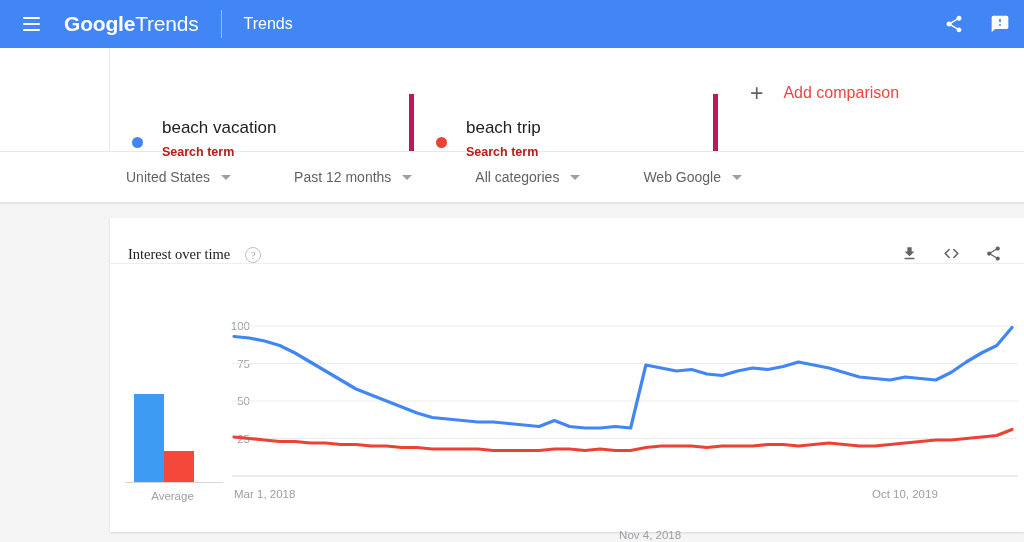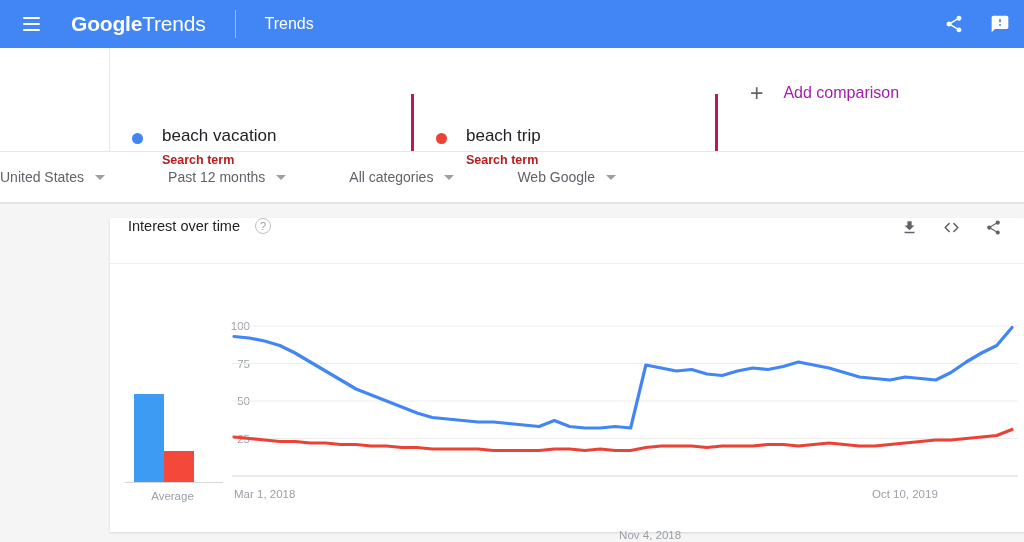--- a/index.html
+++ b/index.html
@@ -10,21 +10,20 @@
     overflow: hidden;
   }
 
   
   .appbar {
     height: 48px; width: 1024px;
     background: #4285f4;
     display: flex; align-items: center;
     padding: 0 16px;
     position: relative;
-    gap: 7px;
   }
   .menu-btn {
     width: 30px; height: 30px;
     display: flex; flex-direction: column; justify-content: center;
     align-items: center; gap: 4px;
     cursor: pointer; margin-right: 18px;
   }
   .menu-btn span { display: block; width: 17px; height: 2px; background: #fff; border-radius: 1px; }
   .brand { font-size: 21px; color: #fff; letter-spacing: -0.2px; white-space: nowrap; }
   .brand .g-word { font-weight: bold; }
@@ -41,40 +40,41 @@
   .appbar-right .icon-btn { cursor: pointer; line-height: 0; }
 
   
   .compare-row {
     height: 104px; width: 1024px; background: #fff;
     display: flex; align-items: stretch;
     border-bottom: 1px solid #e8e8e8;
   }
   .compare-spacer { width: 110px; border-right: 1px solid #e8e8e8; }
   .term-card {
-    width: 304px; border-right: 3px solid #be185d;
-    display: flex; align-items: flex-start;
+    width: 304px; border-right: 5px solid #be185d;
+    display: flex; align-items: center;
     padding: 32px 0 0 22px;
     cursor: pointer;
     margin-top: 46px;
   }
   .dot { width: 11px; height: 11px; border-radius: 50%; margin-top: 7px; margin-right: 19px; flex: none; }
   .term-text .term-name { font-size: 17px; color: #202124; line-height: 20px; }
   .term-text .term-type { font-size: 12.5px; color: #b91c1c; margin-top: 7px; font-weight: bold; }
   .add-card {
     flex: 1; display: flex; align-items: flex-start;
     padding: 36px 0 0 32px; cursor: pointer;
   }
   .plus-sign { font-size: 23px; color: #5f6368; line-height: 18px; font-weight: 300; margin-right: 20px; }
-  .add-label { font-size: 16px; color: #a21caf; }
+  .add-label { font-size: 16px; color: #ef4444; }
 
   
   .filter-row {
     height: 52px; width: 1024px; background: #fff;
     display: flex; align-items: center;
+    padding-left: 126px;
     border-bottom: 2px solid #e4e4e4;
   }
   .filter-item {
     display: flex; align-items: center; cursor: pointer;
     margin-right: 63px;
   }
   .filter-label { font-size: 14px; color: #5f6368; }
   .caret {
     width: 0; height: 0; margin-left: 11px;
     border-left: 5px solid transparent;
@@ -82,23 +82,24 @@
     border-top: 5px solid #9aa0a6;
   }
 
   
   .content { width: 1024px; height: 336px; background: #f5f5f5; padding-top: 14px; }
   .card {
     margin-left: 110px; width: 914px; height: 314px;
     background: #fff; box-shadow: 0 1px 2px rgba(60,64,67,0.16);
   }
   .card-head {
-    height: 46px; display: flex; align-items: flex-start;
+    height: 46px; display: flex; align-items: flex-end;
     padding: 0 22px 0 18px;
     border-bottom: 1px solid #eceff1;
+    font-family: Liberation Serif, serif;
   }
   .card-title { font-size: 14.5px; color: #202124; }
   .help-icon {
     width: 16px; height: 16px; border-radius: 50%;
     border: 1px solid #bdc1c6; color: #9aa0a6;
     font-size: 11px; line-height: 14px; text-align: center;
     margin-left: 15px; cursor: pointer;
   }
   .card-actions { margin-left: auto; display: flex; align-items: center; gap: 24px; }
   .card-actions .icon-btn { cursor: pointer; line-height: 0; }

